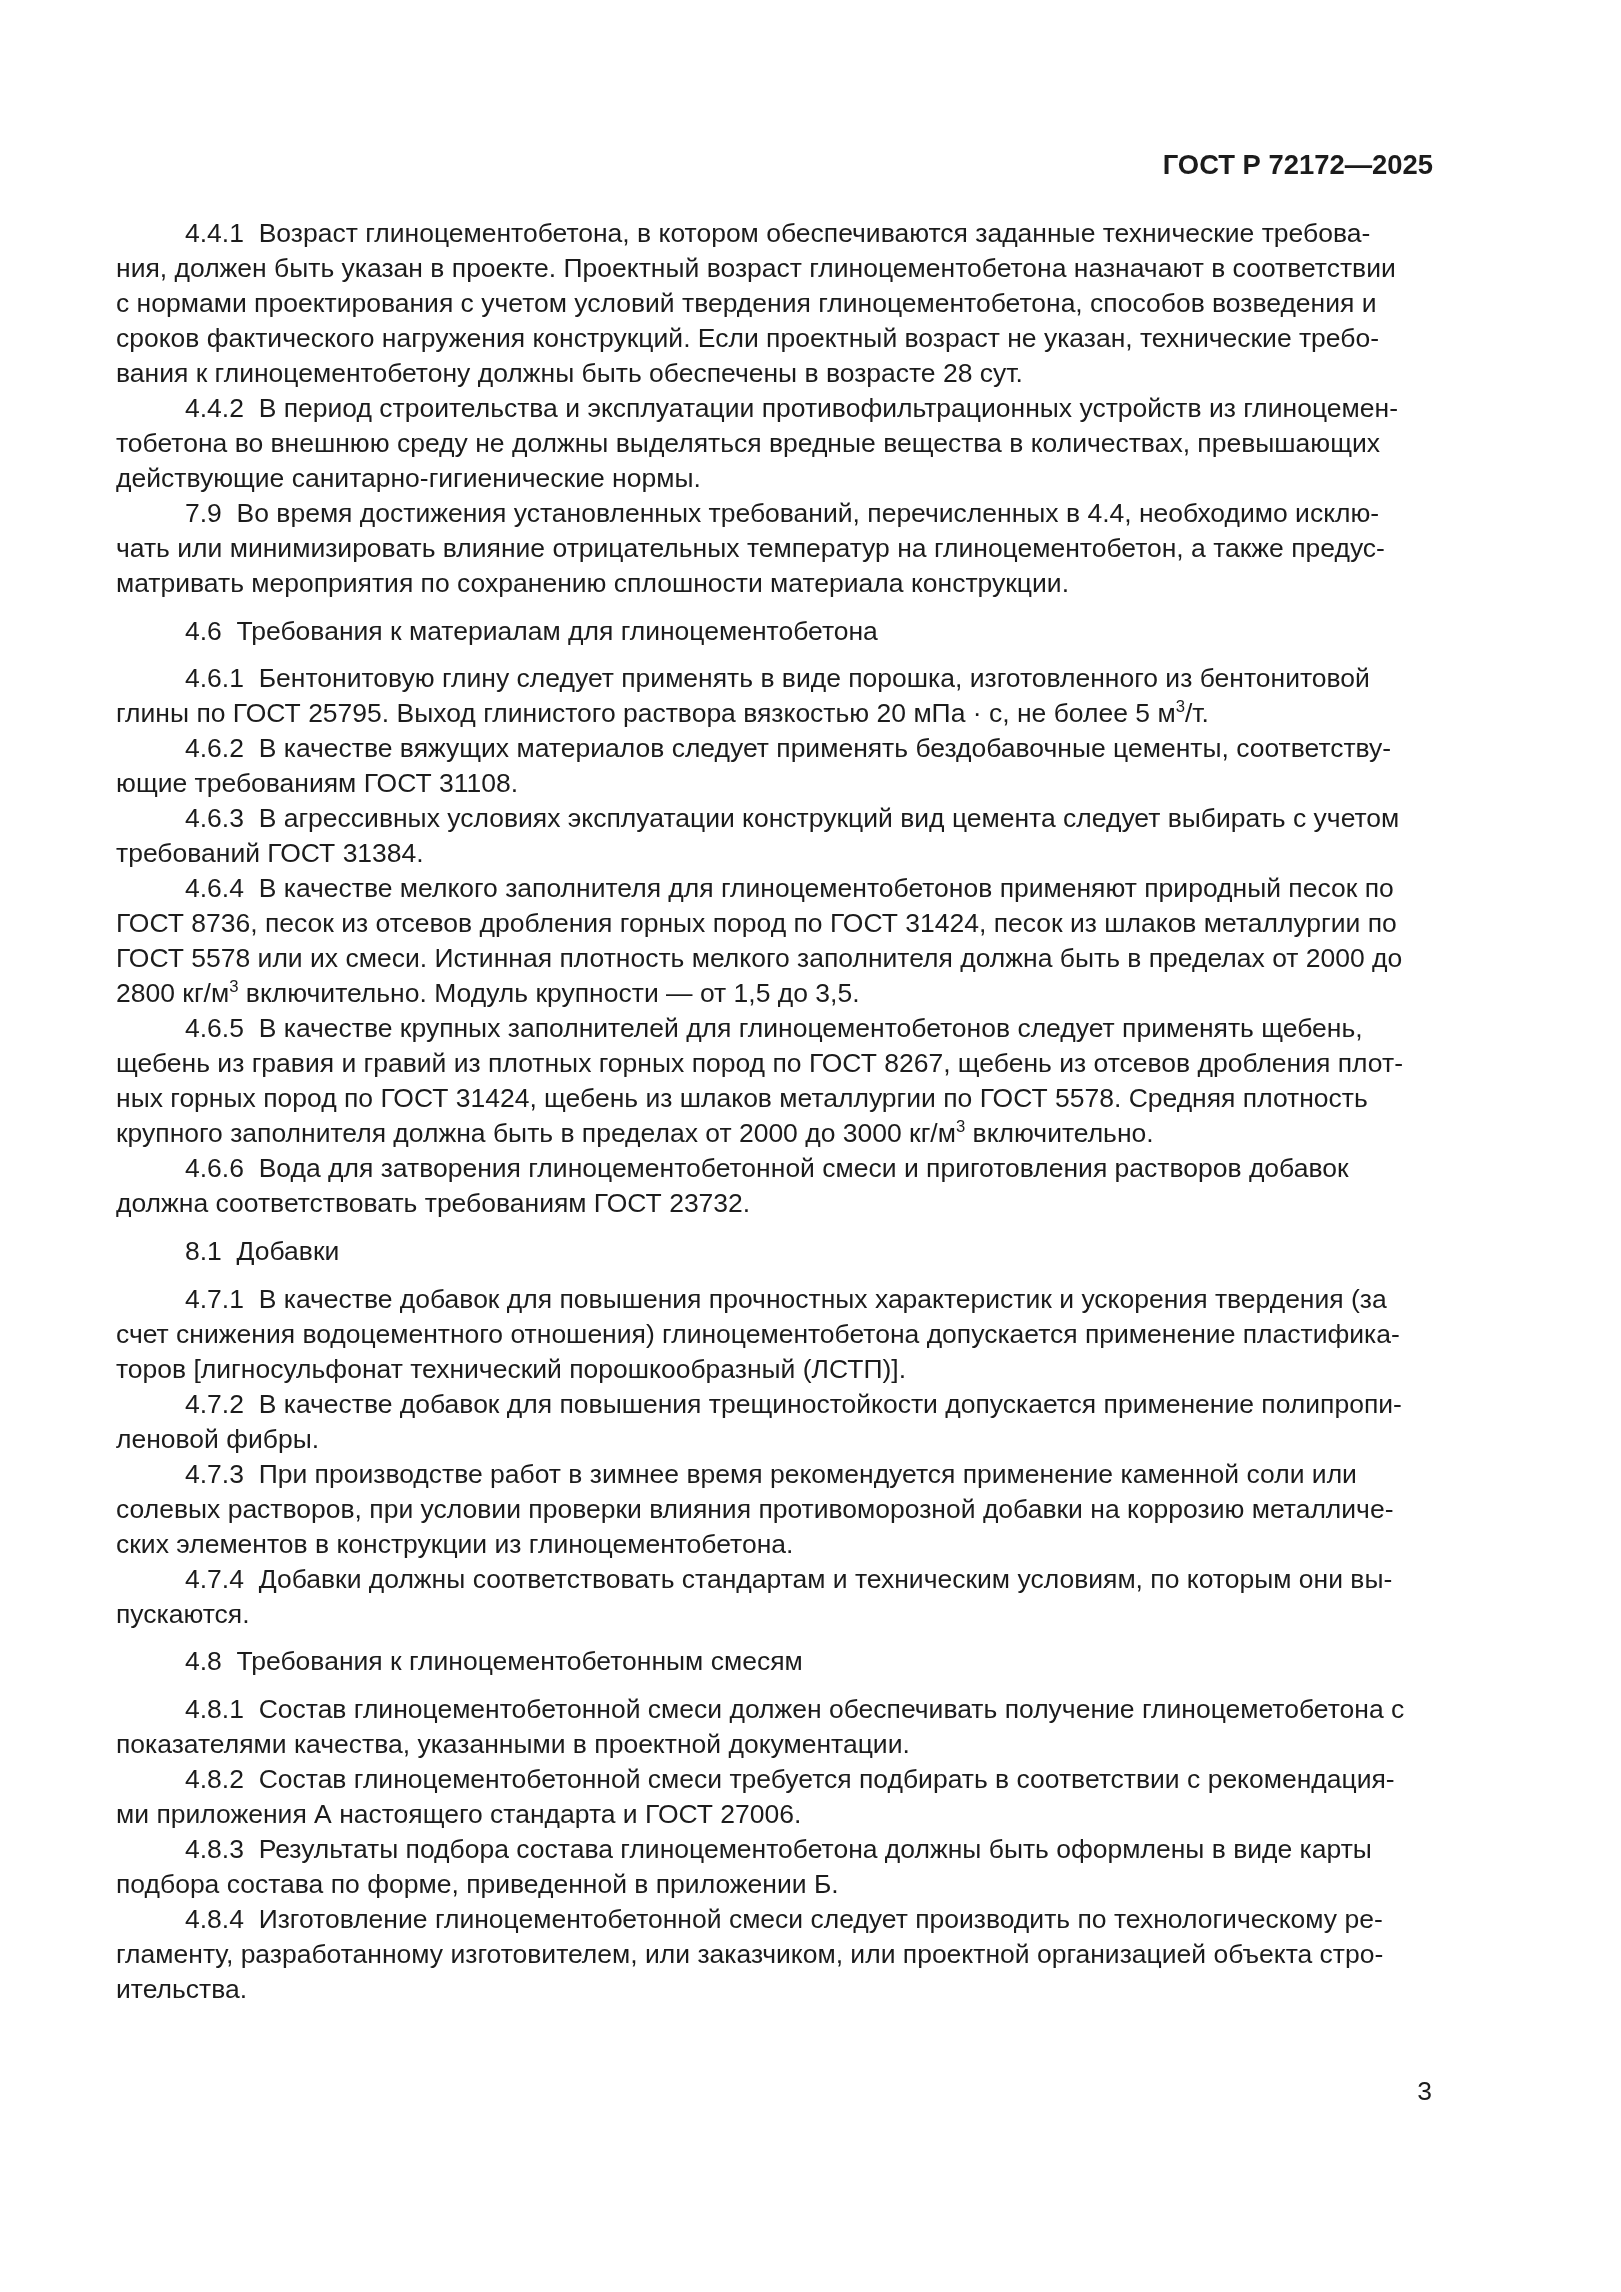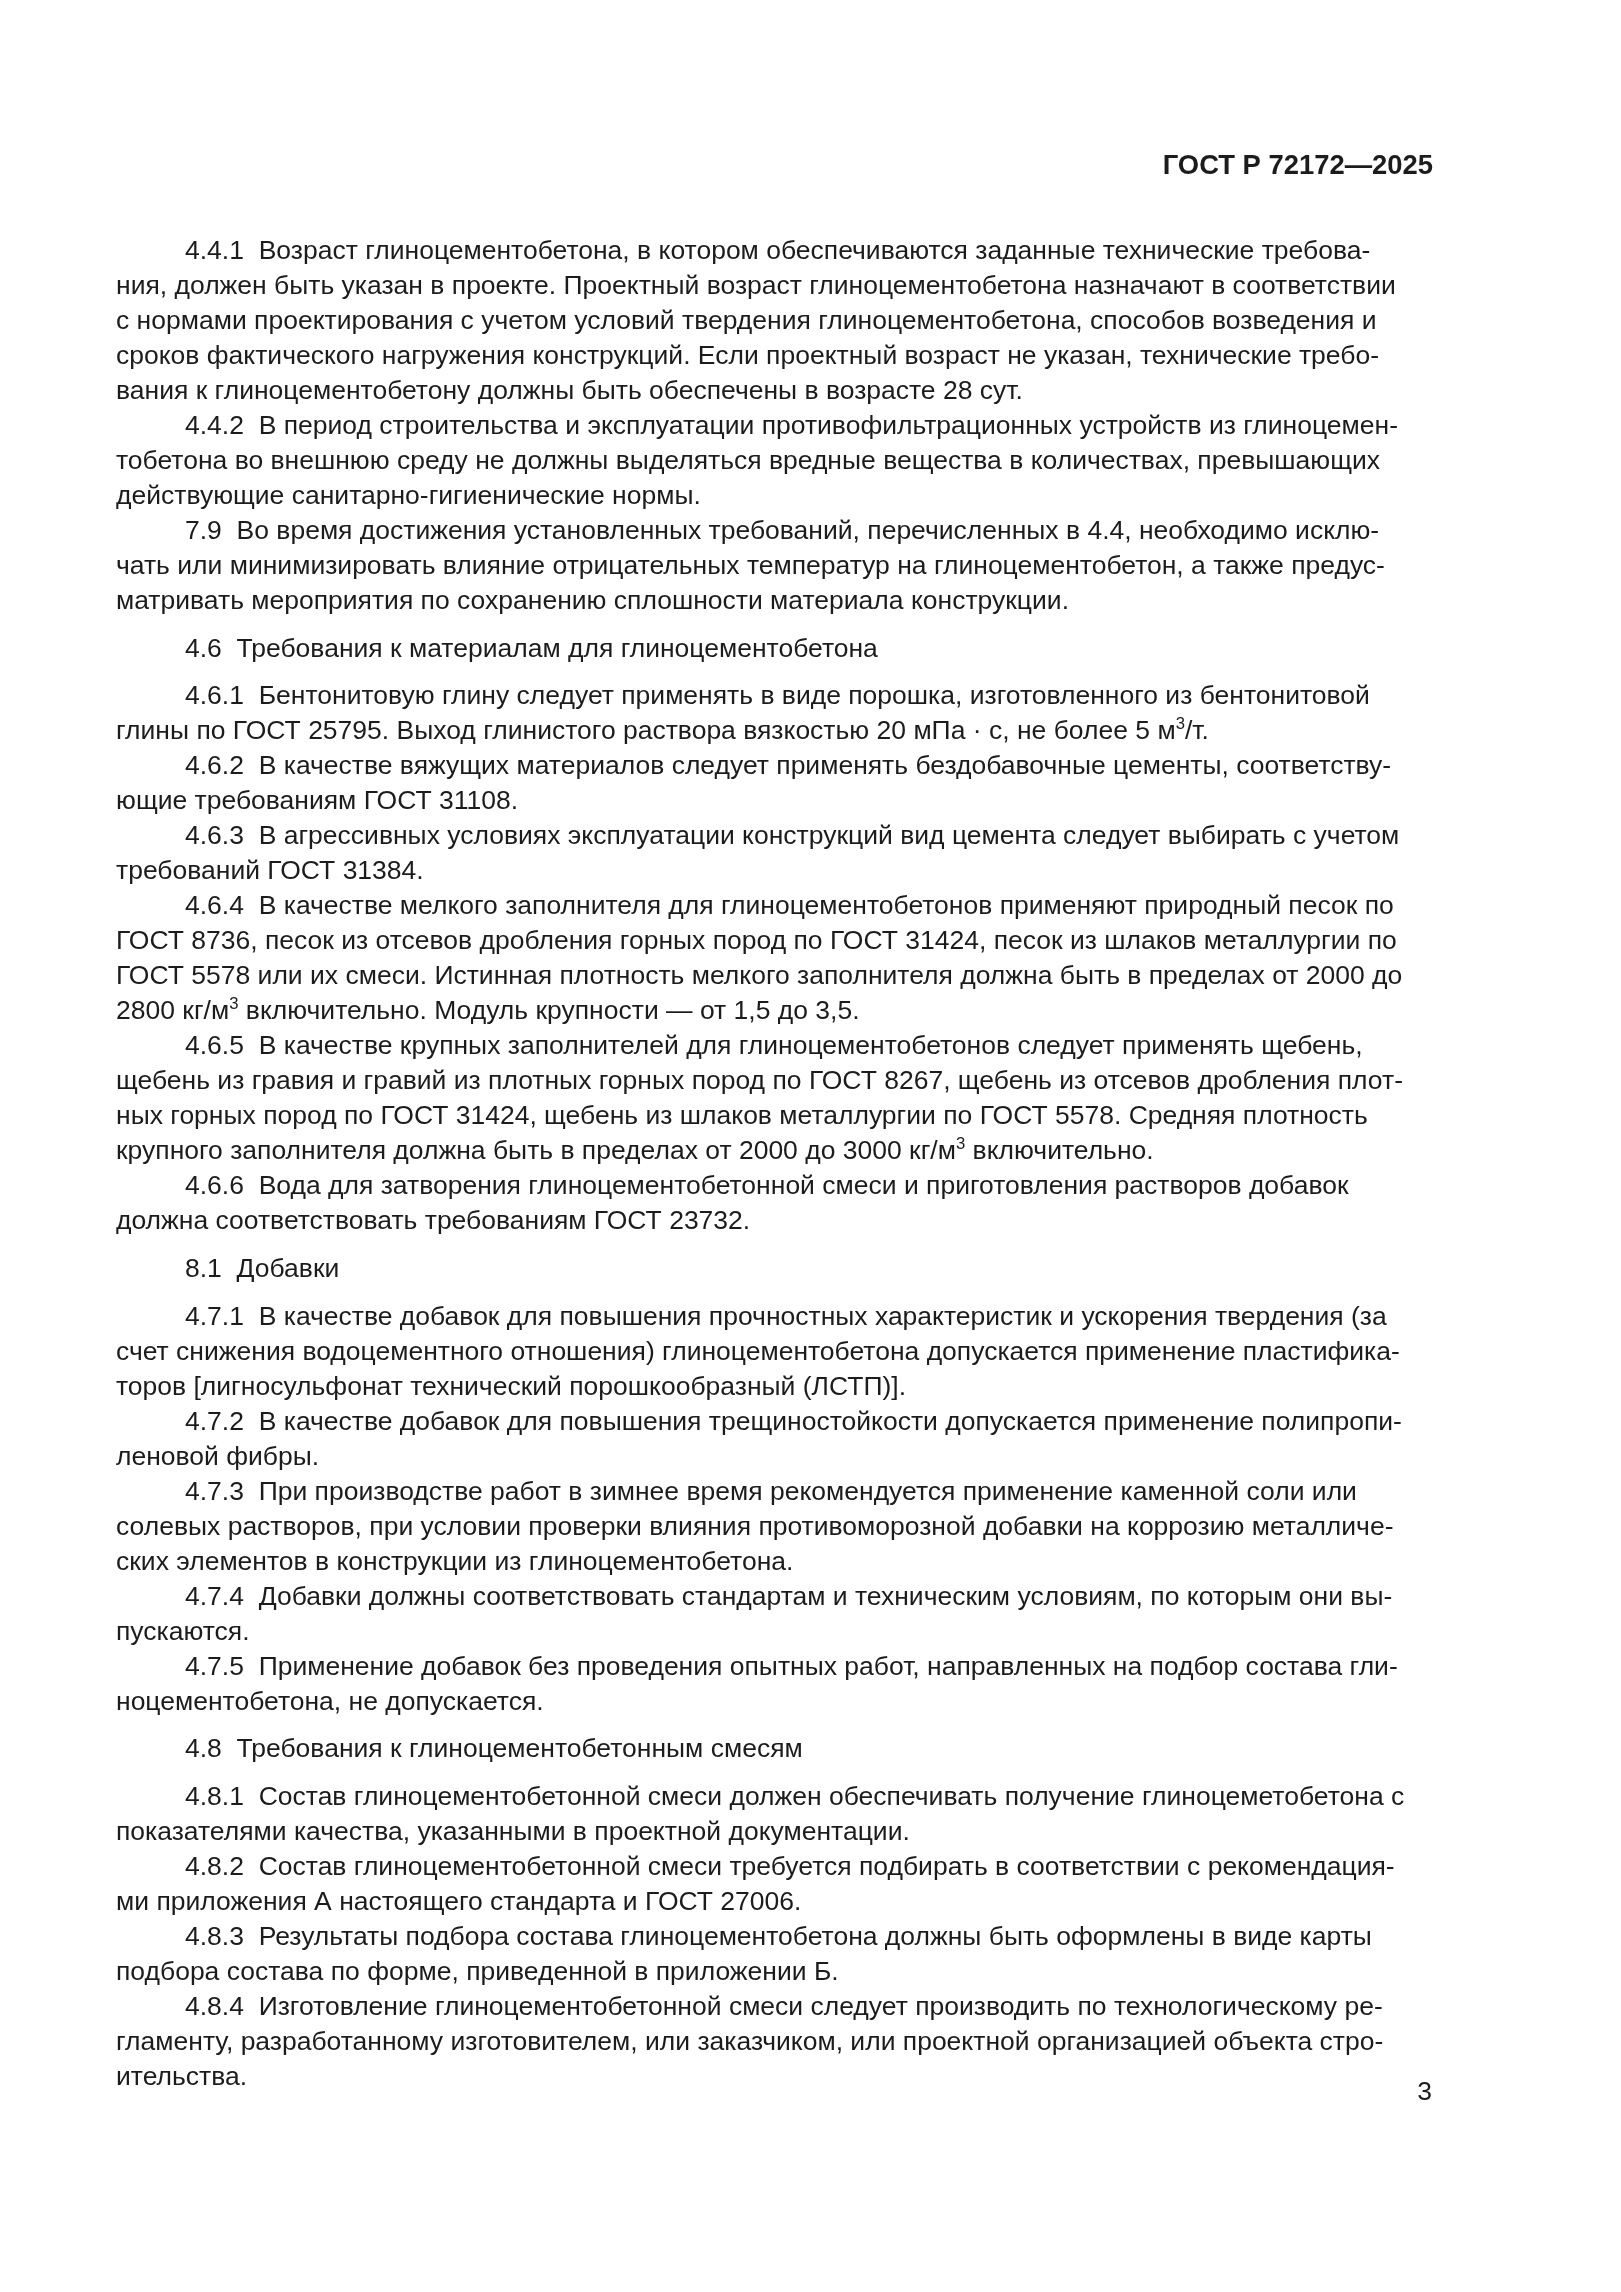--- a/index.html
+++ b/index.html
@@ -20,21 +20,21 @@
     position: absolute;
     top: 147px;
     right: 188px;
     font-size: 27.4px;
     line-height: 35px;
     font-weight: bold;
     white-space: pre;
   }
   .content {
     position: absolute;
-    top: 233px;
+    top: 216px;
     left: 116px;
     width: 1325px;
   }
   .para {
     margin: 0;
     font-size: 26.5px;
     line-height: 35px;
     text-indent: 69px;
     white-space: pre-wrap;
     text-align: left;
@@ -105,22 +105,20 @@
     <p class="para">4.7.1  В качестве добавок для повышения прочностных характеристик и ускорения твердения (за
 счет снижения водоцементного отношения) глиноцементобетона допускается применение пластифика-
 торов [лигносульфонат технический порошкообразный (ЛСТП)].</p>
     <p class="para">4.7.2  В качестве добавок для повышения трещиностойкости допускается применение полипропи-
 леновой фибры.</p>
     <p class="para">4.7.3  При производстве работ в зимнее время рекомендуется применение каменной соли или
 солевых растворов, при условии проверки влияния противоморозной добавки на коррозию металличе-
 ских элементов в конструкции из глиноцементобетона.</p>
     <p class="para">4.7.4  Добавки должны соответствовать стандартам и техническим условиям, по которым они вы-
 пускаются.</p>
-    <p class="para">4.7.5  Применение добавок без проведения опытных работ, направленных на подбор состава гли-
-ноцементобетона, не допускается.</p>
 
     <h3 class="heading">4.8  Требования к глиноцементобетонным смесям</h3>
 
     <p class="para">4.8.1  Состав глиноцементобетонной смеси должен обеспечивать получение глиноцеметобетона с
 показателями качества, указанными в проектной документации.</p>
     <p class="para">4.8.2  Состав глиноцементобетонной смеси требуется подбирать в соответствии с рекомендация-
 ми приложения А настоящего стандарта и ГОСТ 27006.</p>
     <p class="para">4.8.3  Результаты подбора состава глиноцементобетона должны быть оформлены в виде карты
 подбора состава по форме, приведенной в приложении Б.</p>
     <p class="para">4.8.4  Изготовление глиноцементобетонной смеси следует производить по технологическому ре-

